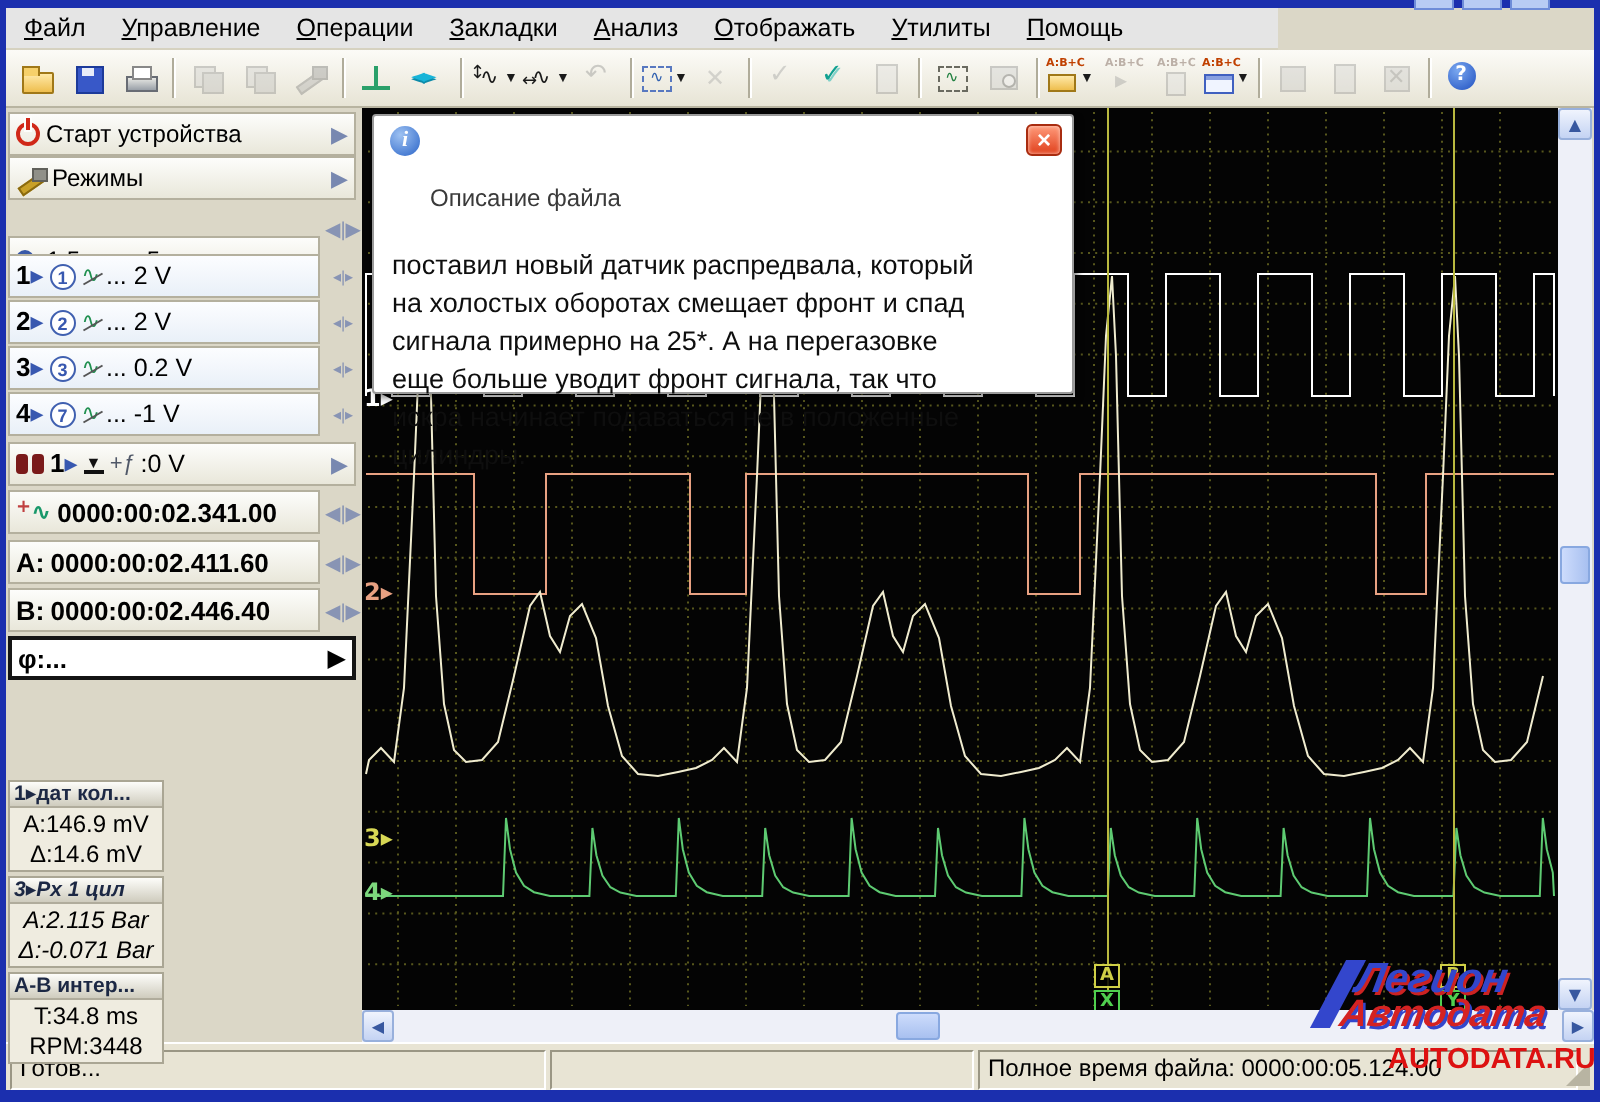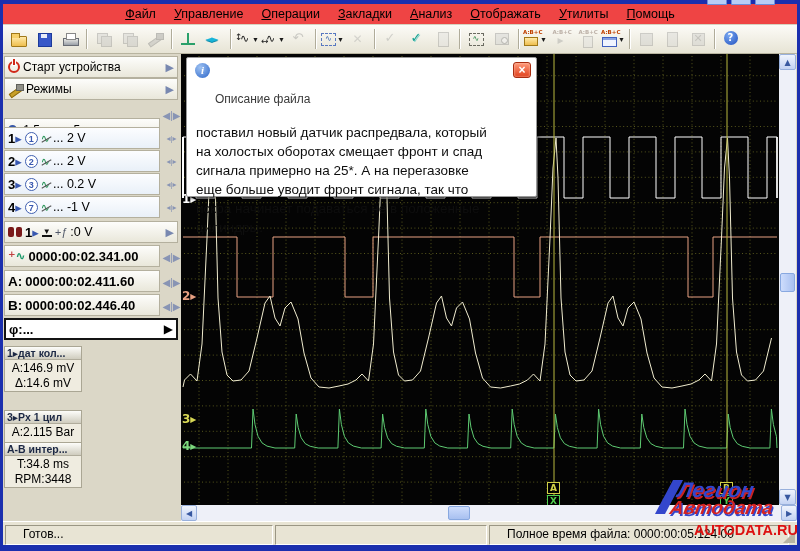--- a/index.html
+++ b/index.html
@@ -7,21 +7,21 @@
   #win{position:relative;width:800px;height:551px;background:#dbd7c7;overflow:hidden;
        font-family:"Liberation Sans","DejaVu Sans",sans-serif;font-size:12px;color:#000;}
   
   .frame{position:absolute;background:#1b2fae;z-index:90;}
   .f-top{left:0;top:0;width:800px;height:4px;}
   .f-left{left:0;top:0;width:3px;height:551px;}
   .f-right{left:797px;top:0;width:3px;height:551px;}
   .f-bottom{left:0;top:545px;width:800px;height:6px;}
   .titlebtn{position:absolute;top:0;height:5px;width:20px;background:#b8ccf4;border:1px solid #6e8cd8;border-top:none;z-index:91;}
   
-  #menubar{position:absolute;left:3px;top:4px;width:794px;height:21px;background:#ef4444;border-bottom:1px solid #d6d2c0;z-index:5;text-align:center;}
+  #menubar{position:absolute;left:3px;top:4px;width:636px;height:21px;background:#e5e5e5;border-bottom:1px solid #d6d2c0;z-index:5;}
   .mitem{display:inline-block;padding:3px 9px 3px 9px;font-size:12.5px;cursor:default;}
   
   #toolbar{position:absolute;left:3px;top:25px;width:794px;height:29px;background:linear-gradient(#fcfbf7,#e7e4d5);border-bottom:1px solid #b8b4a0;z-index:5;display:flex;align-items:center;padding-left:2px;}
   .tb-btn{width:26px;height:24px;display:inline-flex;align-items:center;justify-content:center;position:relative;}
   .tb-btn.disabled{opacity:.42;filter:grayscale(.8);}
   .tb-sep{width:1px;height:20px;background:#b0ac9a;margin:0 3px;box-shadow:1px 0 0 #fff;}
   .dd{font-size:7px;color:#1a1a1a;margin-left:0;}
   .tbi{position:relative;width:17px;height:16px;display:inline-block;font-family:"DejaVu Sans",sans-serif;font-style:normal;}
   .i-folder::before{content:"";position:absolute;left:1px;top:5px;width:14px;height:9px;background:linear-gradient(#ffe9a8,#eebe4e);border:1px solid #a07818;border-radius:1px;}
   .i-folder::after{content:"";position:absolute;left:1px;top:2px;width:7px;height:4px;background:#f6d06a;border:1px solid #a07818;border-bottom:none;}
@@ -89,21 +89,21 @@
   .fplus-ic{font-style:italic;color:#505868;font-size:11px;}
   .twave-ic{color:#18986a;font-size:12px;font-weight:bold;font-family:"DejaVu Sans",sans-serif;}
   .twave-ic b{color:#c04040;font-size:9px;vertical-align:top;}
   .timeval{font-size:13px;letter-spacing:0;font-weight:bold;}
   .ablabel{font-size:13.5px;font-weight:bold;}
   .phaserow{border:2px solid #141414 !important;background:#fff !important;}
   .phaserow .ph{font-size:13px;font-weight:bold;}
   .phaserow .parr{margin-left:auto;font-size:12px;color:#000;}
   
   #panels{position:absolute;left:1px;top:292px;width:160px;height:144px;}
-  .panel{position:absolute;width:78px;height:46px;background:#efece0;border:1px solid #aaa694;}
+  .panel{position:absolute;width:78px;height:46px;background:#efece0;border:1px solid #aaa694;margin-top:44px;}
   .panel .ph2{height:13px;background:linear-gradient(#fdfdfa,#cfccbe);border-bottom:1px solid #b0ac9c;font-size:10.5px;font-weight:bold;color:#1c2844;padding:0 2px;line-height:12px;white-space:nowrap;overflow:hidden;}
   .panel .pv{font-size:12px;line-height:14px;padding:1px 2px 0 2px;white-space:nowrap;color:#000;text-align:center;}
   
   #scope{position:absolute;left:181px;top:54px;width:598px;height:451px;background:#040404;z-index:1;}
   #scope svg{position:absolute;left:0;top:0;}
   .chmarker{position:absolute;left:1px;font-size:12px;font-weight:bold;line-height:13px;z-index:3;font-family:"DejaVu Sans",sans-serif;}
   .curlabel{position:absolute;width:13px;height:12px;border:1px solid;font-size:9px;font-weight:bold;text-align:center;line-height:11px;background:rgba(0,0,0,.85);z-index:3;font-family:"DejaVu Sans",sans-serif;}
   
   #dialog{position:absolute;left:186px;top:57px;width:351px;height:140px;background:#fff;border:1px solid #9a9a9a;border-radius:2px;box-shadow:2px 2px 3px rgba(0,0,0,.45);z-index:40;}
   #dialog .dhead{position:relative;height:22px;}
@@ -116,21 +116,21 @@
   #vsb{position:absolute;left:779px;top:54px;width:17px;height:451px;background:#eef0f8;z-index:2;}
   #vsb .up{left:0;top:0;width:17px;height:16px;line-height:15px;}
   #vsb .down{left:0;top:435px;width:17px;height:16px;line-height:15px;}
   #vsb .thumb{left:1px;top:219px;width:15px;height:19px;background:linear-gradient(90deg,#cddcfc,#a8c0f0);border:1px solid #88a8e0;border-radius:2px;position:absolute;}
   #hsb{position:absolute;left:181px;top:505px;width:616px;height:16px;background:#eef0f8;z-index:2;}
   #hsb .left{left:0;top:0;width:16px;height:16px;line-height:15px;}
   #hsb .right{left:600px;top:0;width:16px;height:16px;line-height:15px;}
   #hsb .thumb{left:267px;top:1px;width:22px;height:14px;background:linear-gradient(#cddcfc,#a8c0f0);border:1px solid #88a8e0;border-radius:2px;position:absolute;}
   
   #statusbar{position:absolute;left:3px;top:521px;width:794px;height:24px;background:#e8e4d4;border-top:1px solid #fff;z-index:3;}
-  .scell{position:absolute;top:3px;height:20px;border:1px solid;border-color:#9a9684 #fff #fff #9a9684;font-size:12px;padding:1px 17px;white-space:nowrap;overflow:hidden;}
+  .scell{position:absolute;top:3px;height:20px;border:1px solid;border-color:#9a9684 #fff #fff #9a9684;font-size:12px;padding:1px 4px;white-space:nowrap;overflow:hidden;}
   .grip{position:absolute;right:2px;bottom:2px;width:12px;height:12px;background:
     linear-gradient(135deg,transparent 50%,#b8b4a2 50%) ;clip-path:polygon(100% 0,100% 100%,0 100%);}
   
   #watermark{position:absolute;left:658px;top:478px;width:142px;height:62px;z-index:60;pointer-events:none;}
   #watermark .w1{position:absolute;left:20px;top:0;font-size:21px;font-weight:bold;font-style:italic;color:#3346cc;text-shadow:1.5px 1.5px 0 #cc2222;transform:skewX(-10deg);}
   #watermark .w2{position:absolute;left:12px;top:19px;font-size:19px;font-weight:bold;font-style:italic;color:#d42222;text-shadow:1.5px 1.5px 0 #3346cc;transform:skewX(-10deg);}
   #watermark .w3{position:absolute;left:36px;top:44px;font-size:14.5px;font-weight:bold;color:#dd1111;}
   #watermark .wslash{position:absolute;left:6px;top:2px;width:10px;height:34px;background:#3346cc;transform:skewX(-28deg);}
   u{text-decoration:underline;}
 </style>
@@ -315,21 +315,21 @@
     <div class="srow wide phaserow" style="top:264px;">
       <span class="ph">φ:...</span>
       <span class="parr">▶</span>
     </div>
     <div id="panels">
         <div class="panel" style="left: 0px; top: 0px;">
           <div class="ph2">1▸дат кол...</div>
           <div class="pv">A:146.9 mV</div>
           <div class="pv">Δ:14.6 mV</div>
         </div>
-        <div class="panel" style="left: 0px; top: 64px;">
+        <div class="panel" style="left: 0px; top: 48px; font-style: italic;">
           <div class="ph2">3▸Px 1 цил</div>
           <div class="pv">A:2.115 Bar</div>
           <div class="pv">Δ:-0.071 Bar</div>
         </div>
         <div class="panel" style="left: 0px; top: 96px;">
           <div class="ph2">A-B интер...</div>
           <div class="pv">T:34.8 ms</div>
           <div class="pv">RPM:3448</div>
         </div>
       </div>

